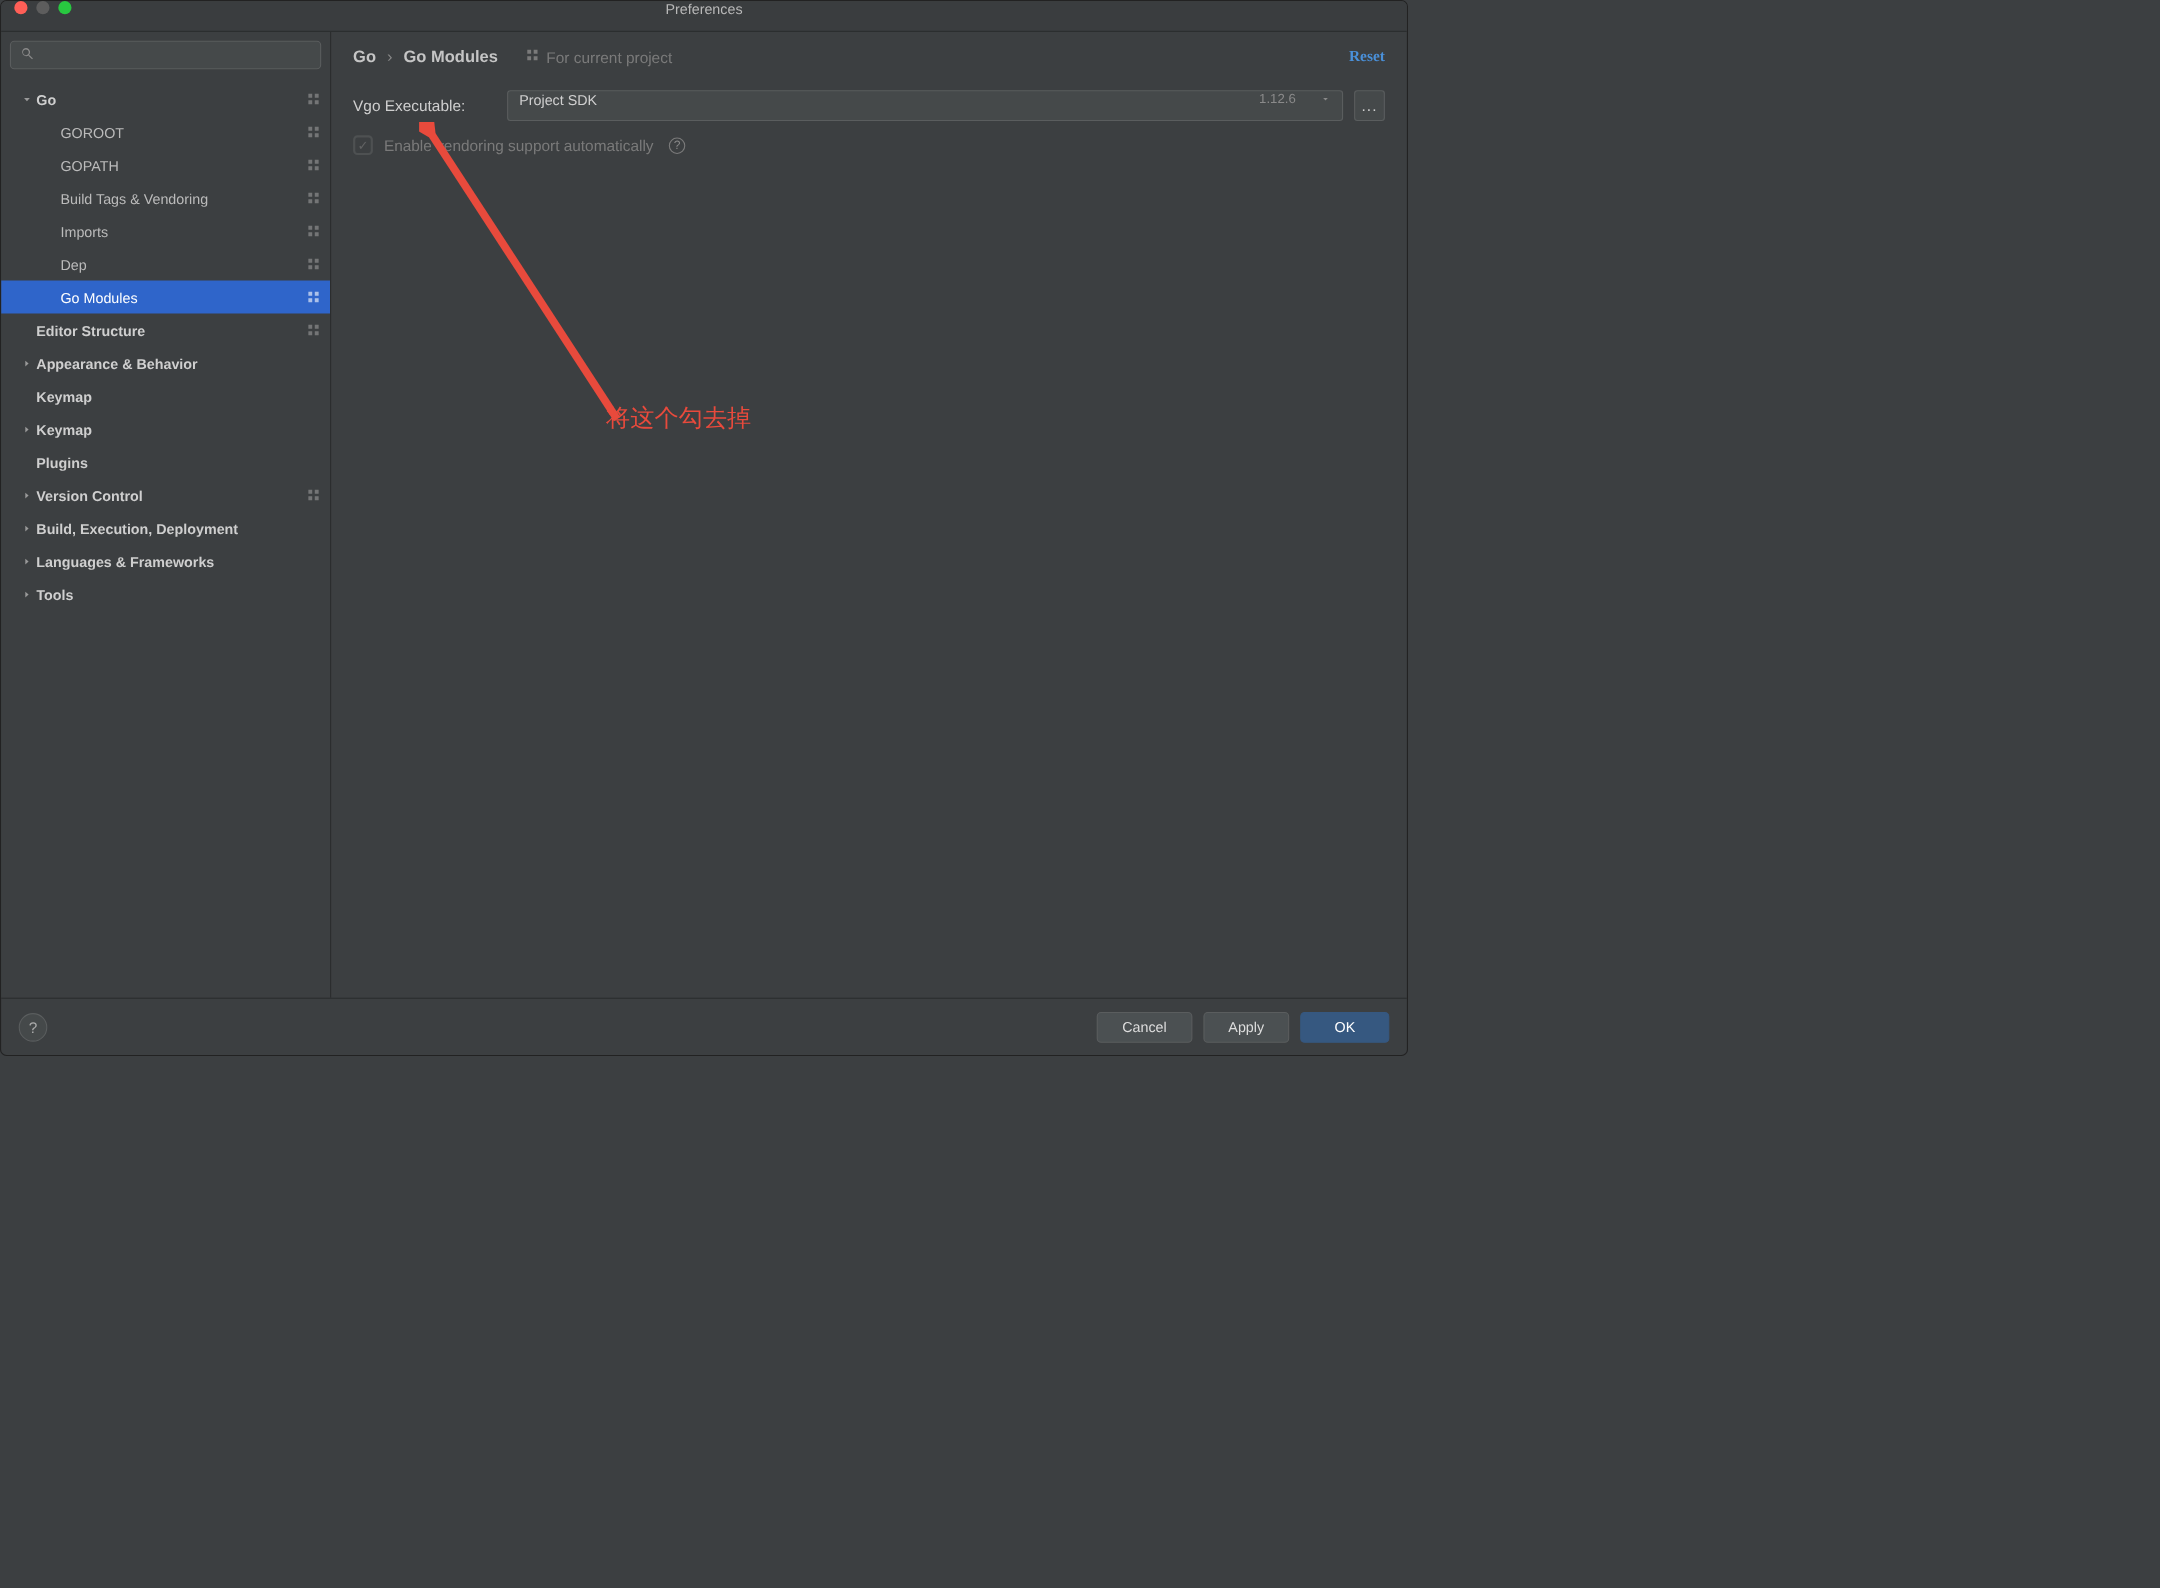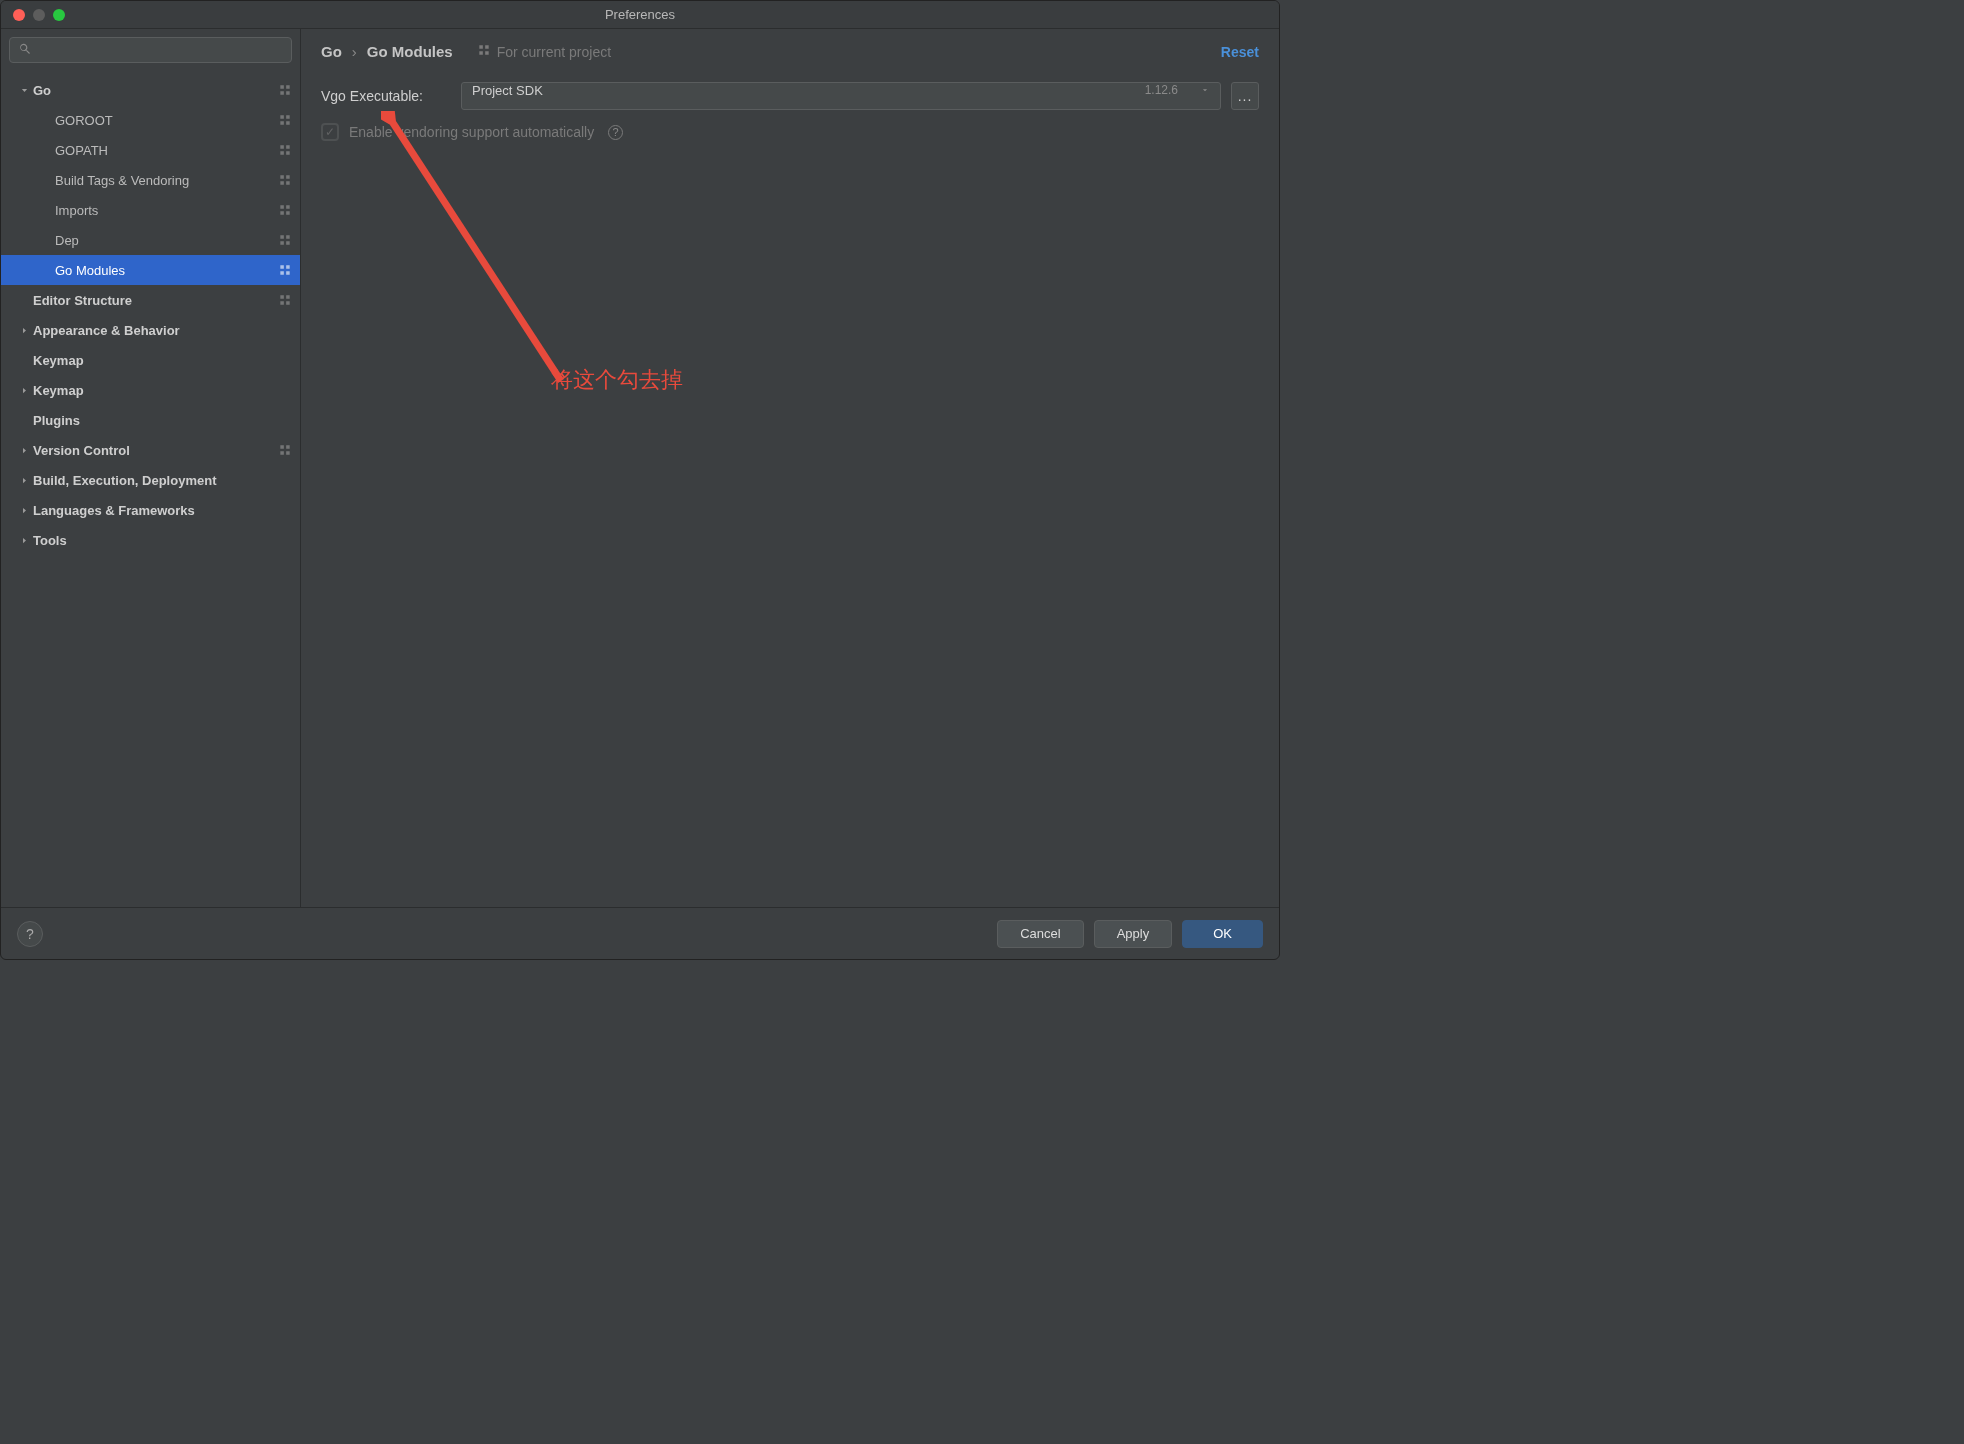--- a/index.html
+++ b/index.html
@@ -18,21 +18,21 @@
     flex-direction: column;
     background: #3c3f41;
     border: 1px solid #222;
     border-radius: 6px;
     overflow: hidden;
   }
   .titlebar {
     height: 28px;
     background: #3a3d3f;
     display: flex;
-    align-items: center;
+    align-items: flex-start;
     position: relative;
     border-bottom: 1px solid #2b2d2e;
   }
   .traffic-lights {
     display: flex;
     gap: 8px;
     padding-left: 12px;
   }
   .tl { width: 12px; height: 12px; border-radius: 50%; }
   .tl.red { background: #ff5f57; }
@@ -114,21 +114,21 @@
   .content-header {
     display: flex;
     align-items: center;
     padding: 14px 20px 8px 20px;
   }
   .breadcrumb { font-size: 15px; font-weight: 600; color: #c5c5c5; display: flex; align-items: center; gap: 10px; }
   .breadcrumb .sep { color: #888; font-weight: 400; }
   .scope-note { color: #7a7a7a; margin-left: 24px; display: flex; align-items: center; gap: 6px; font-size: 14px; }
   .scope-note svg { width: 14px; height: 14px; fill: #7a7a7a; }
   .spacer { flex: 1; }
-  .reset-link { color: #4a90d9; font-weight: 600; cursor: pointer; font-size: 14px; }
+  .reset-link { color: #4a90d9; font-weight: 600; cursor: pointer; font-size: 14px; font-family: Liberation Serif, serif; }
 
   .panel { padding: 10px 20px; }
   .row { display: flex; align-items: center; min-height: 36px; gap: 10px; }
   .checkbox {
     width: 18px; height: 18px;
     border: 2px solid #5a7fb5;
     border-radius: 4px;
     background: #3c3f41;
     display: inline-flex;
     align-items: center;

